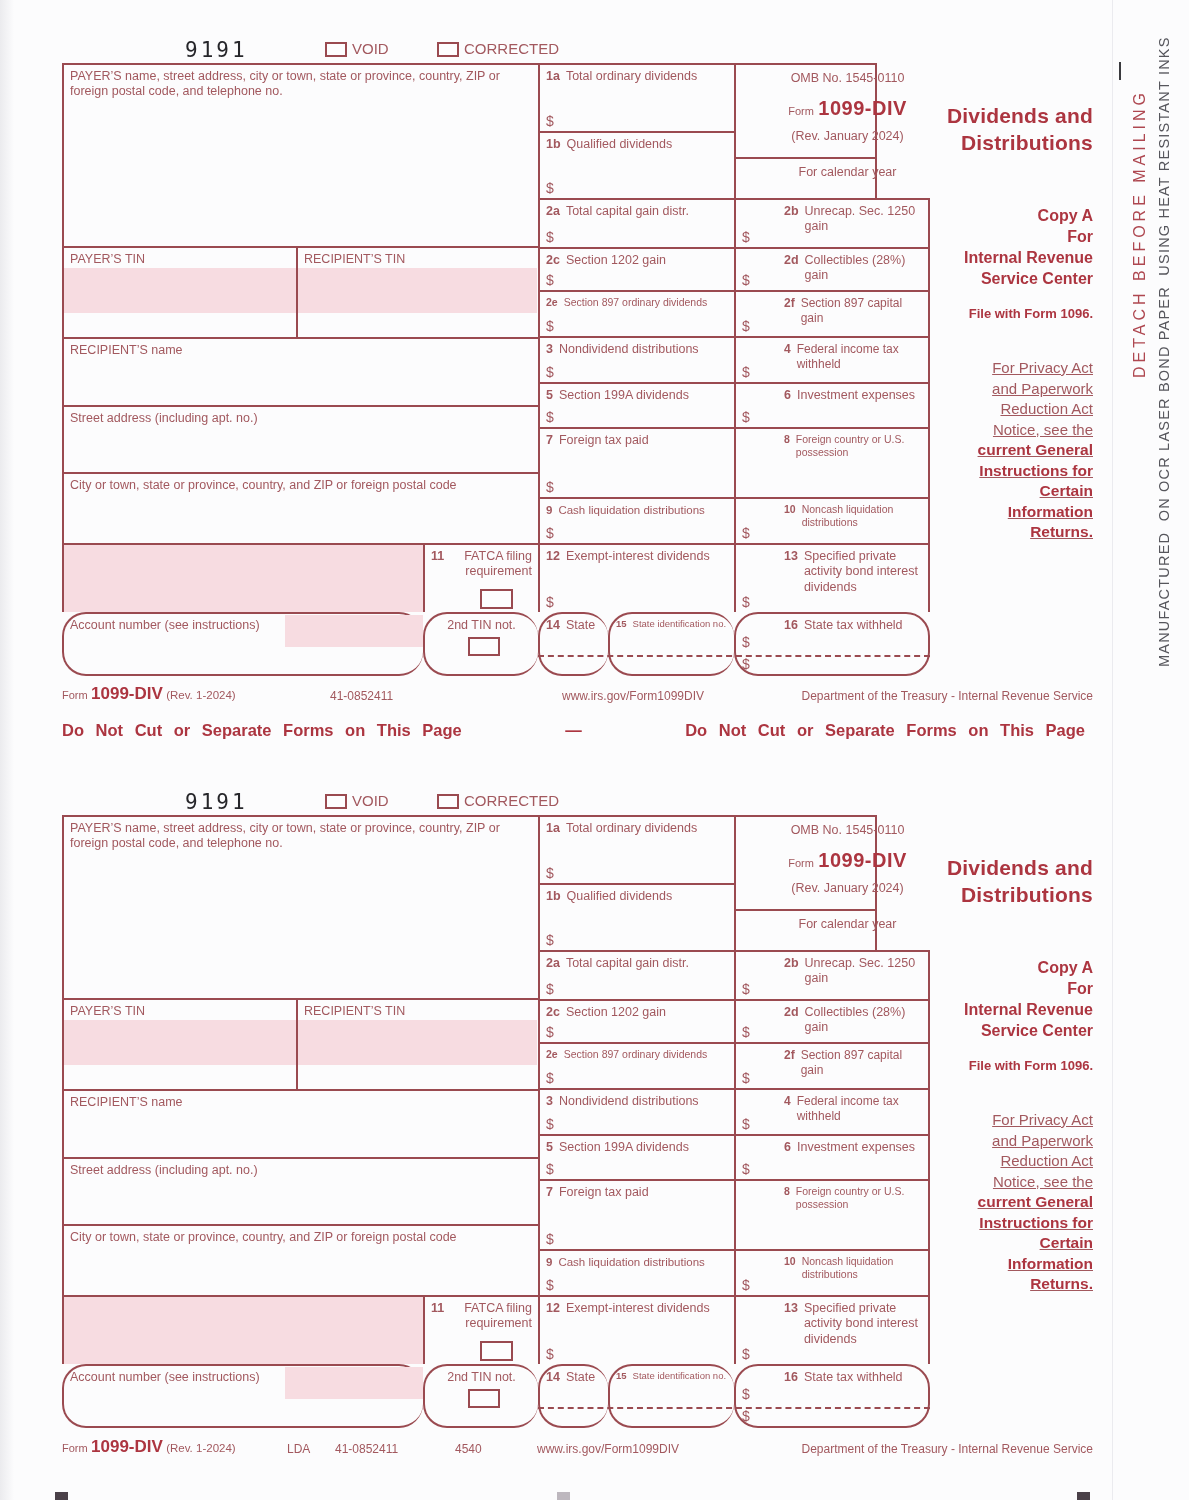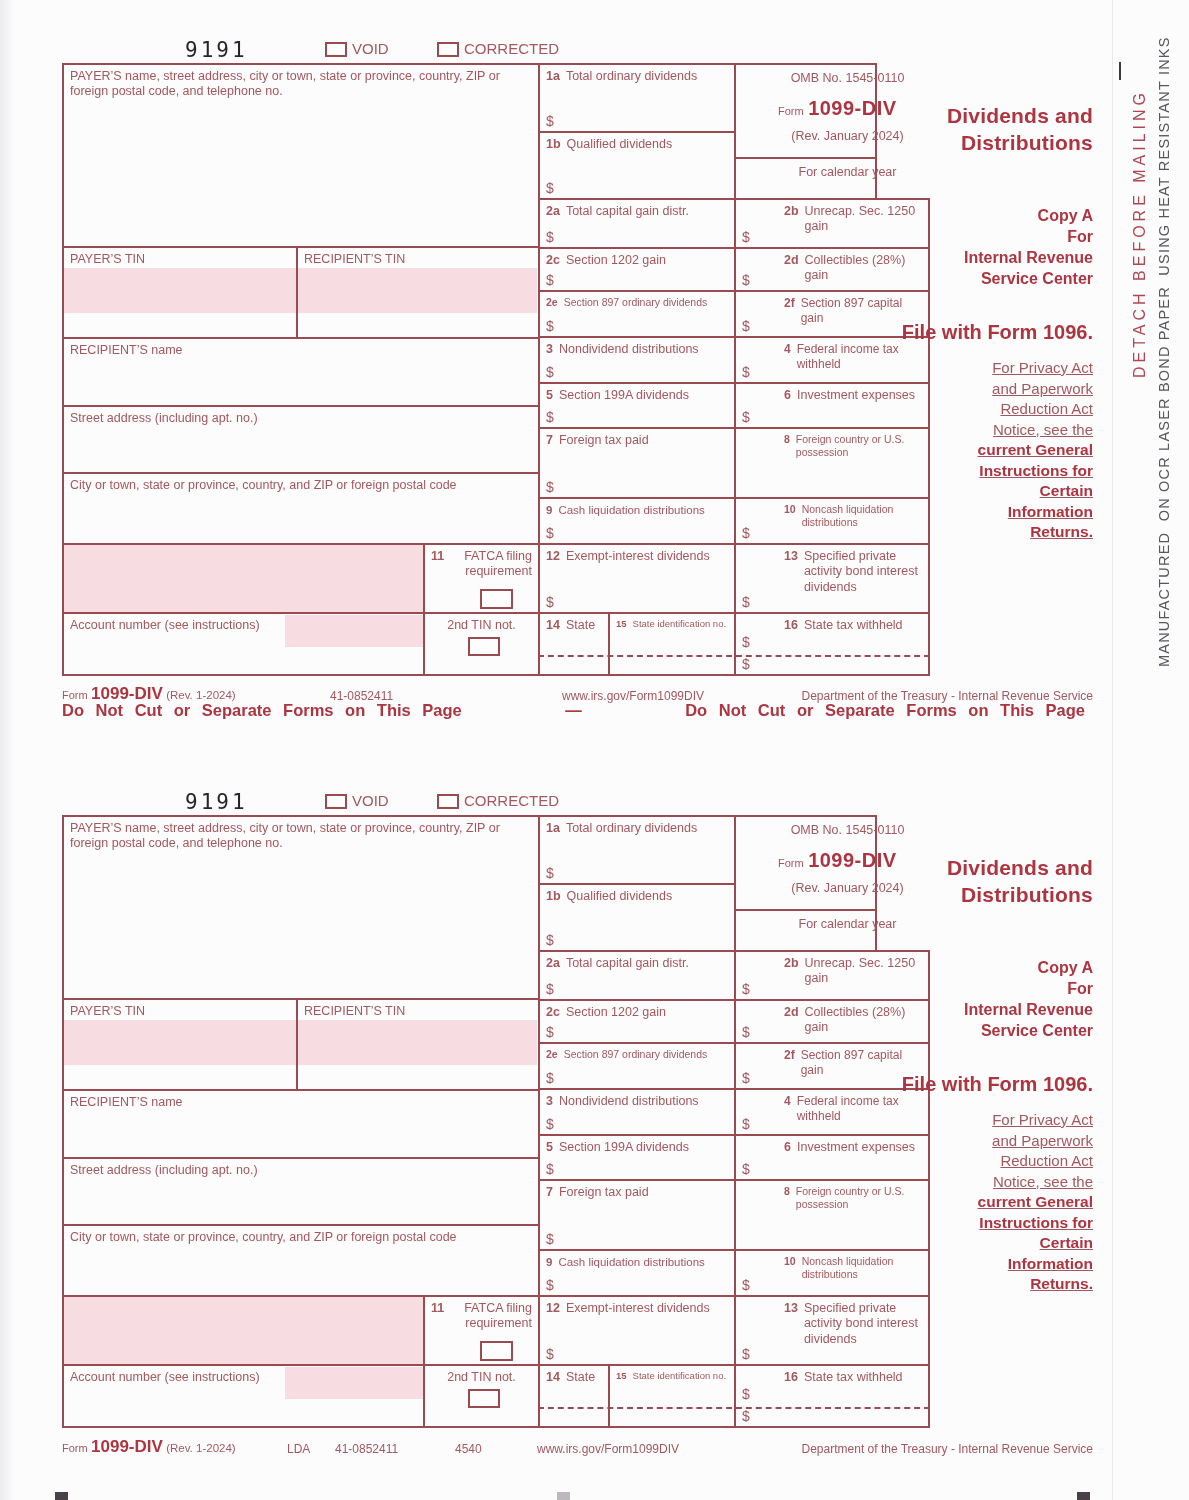--- a/index.html
+++ b/index.html
@@ -11,21 +11,21 @@
   .edge-shade{position:absolute;left:0;top:0;width:14px;height:1500px;
         background:linear-gradient(90deg,#ebebee,rgba(255,255,255,0));}
   .fold-line{position:absolute;left:1112px;top:0;width:1px;height:1500px;background:#ebebef;}
 
   .form-slot{position:absolute;left:0;width:1094px;height:670px;}
 
   
   .cell{position:absolute;box-sizing:border-box;border-top:2px solid var(--line);
         border-left:2px solid var(--line);background:transparent;}
   .cell.rb{border-right:2px solid var(--line);padding-left:42px;}
-  .cell.bb{border-bottom:2px solid var(--line);}
+  .cell.bb{border-bottom:2px solid var(--line);border-radius:24px;}
   .cell.pinkbg{background:var(--pink);}
   .lab{display:flex;gap:6px;align-items:flex-start;padding:4px 6px;
        font-size:12.5px;line-height:1.22;color:var(--lab);}
   .lab .n{font-weight:bold;flex:none;}
   .lab .t{flex:1;}
   .lab.plain{display:block;}
   .lab.r .t{text-align:right;}
   .lab.c{display:block;text-align:center;}
   .lab.f12 .t,.lab.f12 .n{font-size:12px;}
   .lab.md .t,.lab.md .n{font-size:11.5px;}
@@ -37,30 +37,30 @@
   .cb{position:absolute;box-sizing:border-box;border:2px solid var(--line);background:#fdfdfe;}
   .dashline{position:absolute;border-top:2px dashed var(--line);height:0;}
 
   
   .ocr{position:absolute;font-family:"DejaVu Sans Mono",monospace;font-size:21px;
        letter-spacing:3px;color:#26262a;}
   .hdrlab{position:absolute;font-size:15px;color:var(--lab);}
 
   
   .ombline{position:absolute;width:100%;text-align:center;color:var(--lab);font-size:12.5px;}
-  .ombform{position:absolute;width:100%;text-align:left;color:var(--lab);}
+  .ombform{position:absolute;width:100%;text-align:center;color:var(--lab);}
   .ombform .fw{font-size:11px;}
   .ombform .fnum{font-size:20px;font-weight:bold;color:var(--red);letter-spacing:0.5px;}
   .ombhr{position:absolute;left:0;right:0;border-top:2px solid var(--line);height:0;}
 
   
   .rcol{position:absolute;left:880px;width:213px;text-align:right;color:var(--red);}
   .title{font-size:21px;font-weight:bold;line-height:27px;letter-spacing:0.2px;}
   .copyblock{font-size:16px;font-weight:bold;line-height:21px;}
-  .filewith{font-size:20px;font-weight:bold;margin-top:15px;}
+  .filewith{font-size:13px;font-weight:bold;}
   .privacy{font-size:15px;line-height:20.5px;color:var(--lab);text-decoration:underline;}
   .privacy .pb{font-weight:bold;color:var(--red);font-size:15.5px;}
 
   
   .footrow{position:absolute;left:0;width:1189px;height:22px;}
   .footrow .fi{position:absolute;font-size:12px;color:var(--lab);white-space:nowrap;}
   .fform .fw{font-size:11px;color:var(--lab);}
   .fform .fnum{font-size:17px;font-weight:bold;color:var(--red);}
   .fform .frev{font-size:11.5px;color:var(--lab);}
   .donotcut{position:absolute;left:62px;width:1023px;display:flex;justify-content:space-between;
@@ -539,21 +539,21 @@
   <div class="footrow" style="top:684px;">
     <span class="fi fform" style="left:62px;top:0;">
       <span class="fw">Form</span>
       <span class="fnum">1099-DIV</span>
       <span class="frev">(Rev. 1-2024)</span>
     </span>
     <span class="fi" style="left:330px;top:5px;">41-0852411</span>
     <span class="fi" style="left:562px;top:5px;">www.irs.gov/Form1099DIV</span>
     <span class="fi" style="right:96px;top:5px;">Department of the Treasury - Internal Revenue Service</span>
   </div>
-  <div class="donotcut" style="top:701px;gap:24px;">
+  <div class="donotcut" style="top:721px;gap:24px;">
     <span>Do Not Cut or Separate Forms on This Page</span>
     <span>—</span>
     <span>Do Not Cut or Separate Forms on This Page</span>
   </div>
 
   <div class="footrow" style="top:1437px;">
     <span class="fi fform" style="left:62px;top:0;">
       <span class="fw">Form</span>
       <span class="fnum">1099-DIV</span>
       <span class="frev">(Rev. 1-2024)</span>

